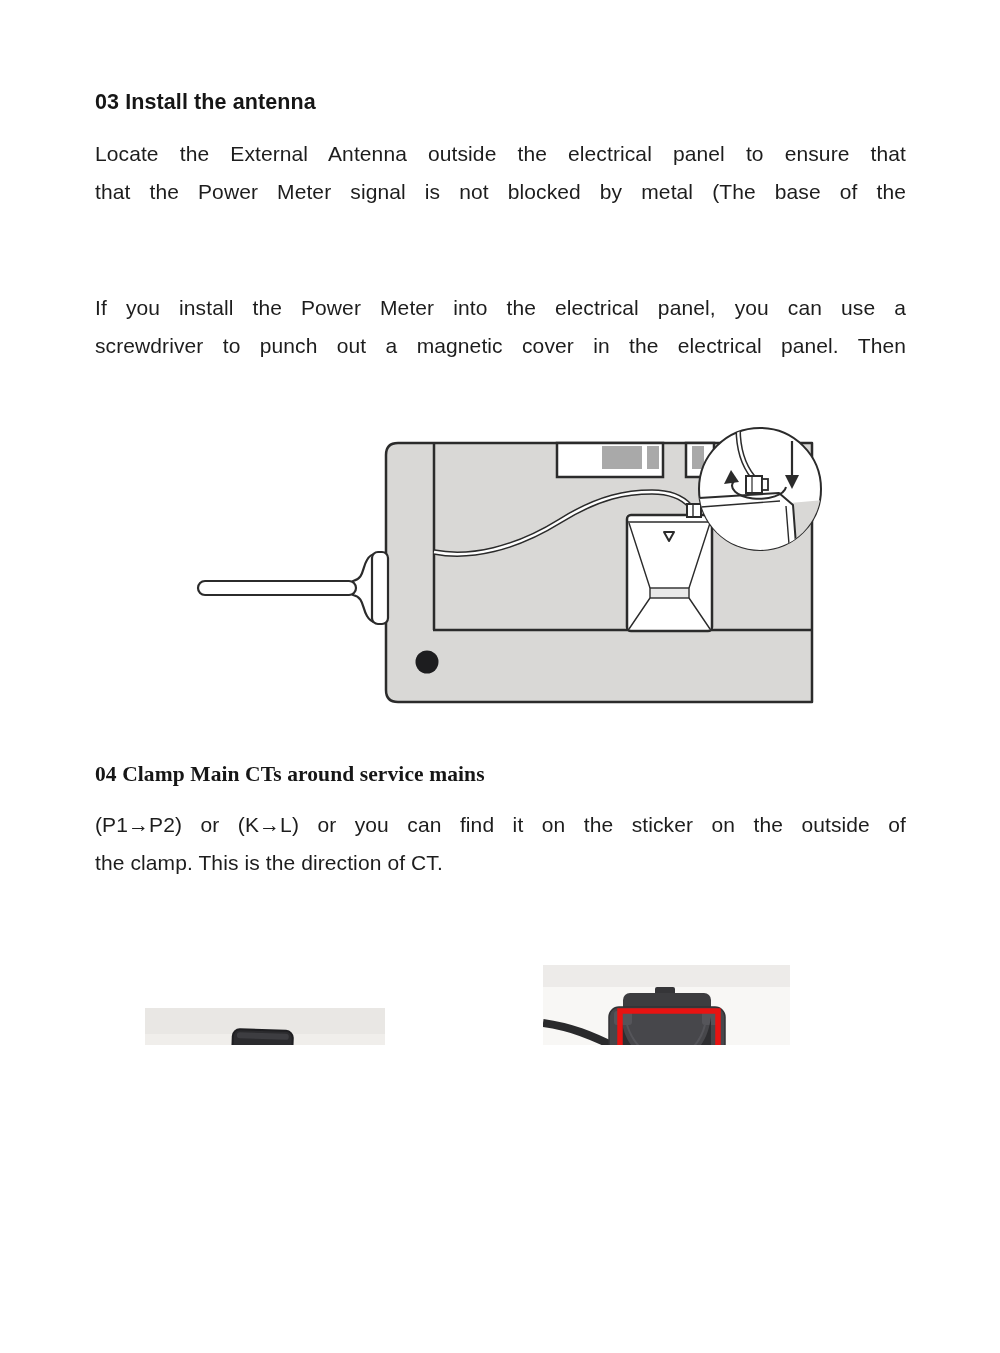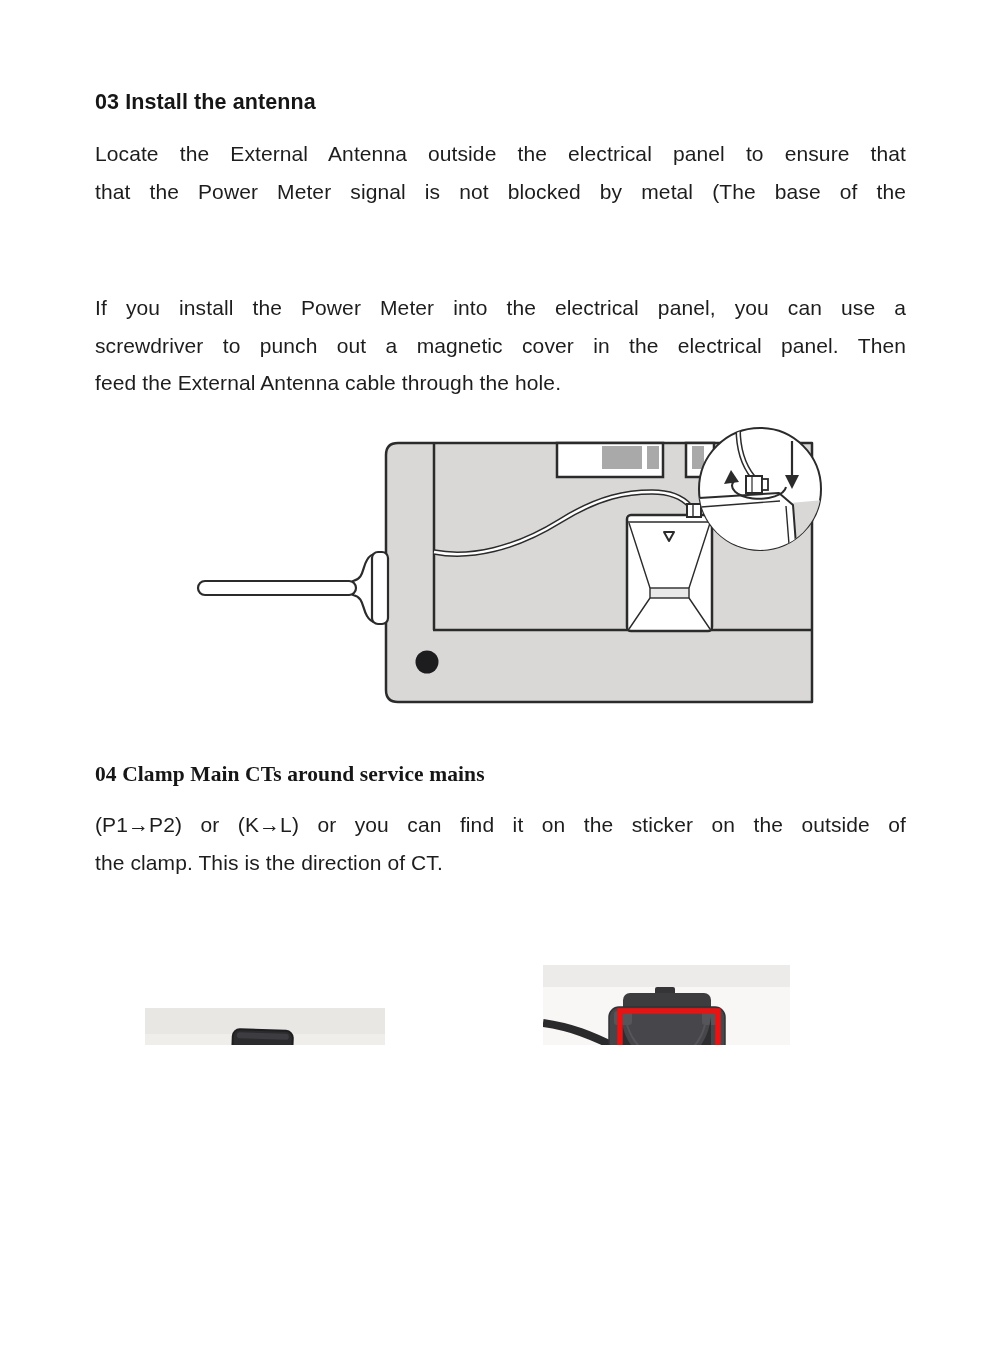--- a/index.html
+++ b/index.html
@@ -57,21 +57,20 @@
   <div class="abs heading" style="left:95px;top:90px;">03 Install the antenna</div>
 
   <div class="abs para" style="left:95px;top:125px;">
     <span class="line">Locate the External Antenna outside the electrical panel to ensure that</span>
     <span class="line">that the Power Meter signal is not blocked by metal (The base of the</span>
   </div>
 
   <div class="abs para" style="left:95px;top:279px;">
     <span class="line">If you install the Power Meter into the electrical panel, you can use a</span>
     <span class="line">screwdriver to punch out a magnetic cover in the electrical panel. Then</span>
-    <span class="line last">feed the External Antenna cable through the hole.</span>
   </div>
 
   <svg class="abs" style="left:180px;top:420px;" width="655" height="292" viewBox="180 420 655 292">
     <defs>
       <clipPath id="bubbleClip">
           <circle cx="760" cy="489" r="61"></circle>
         </clipPath>
     </defs>
 
     <g>

